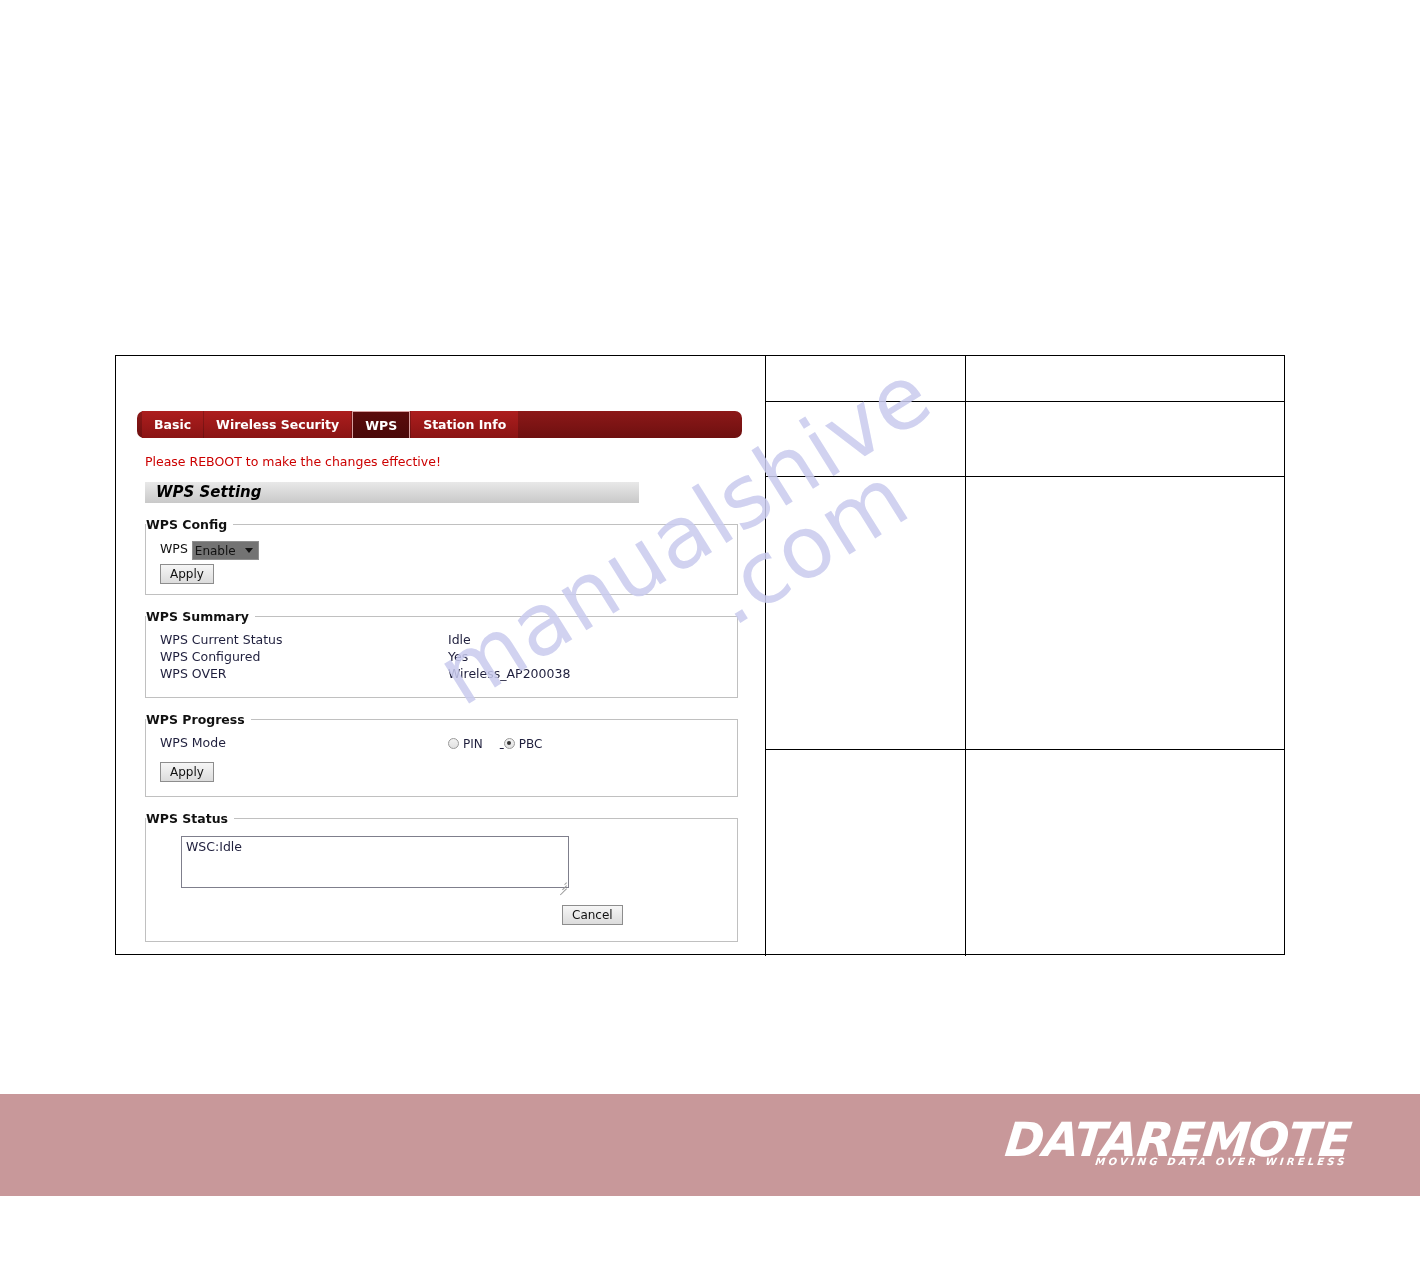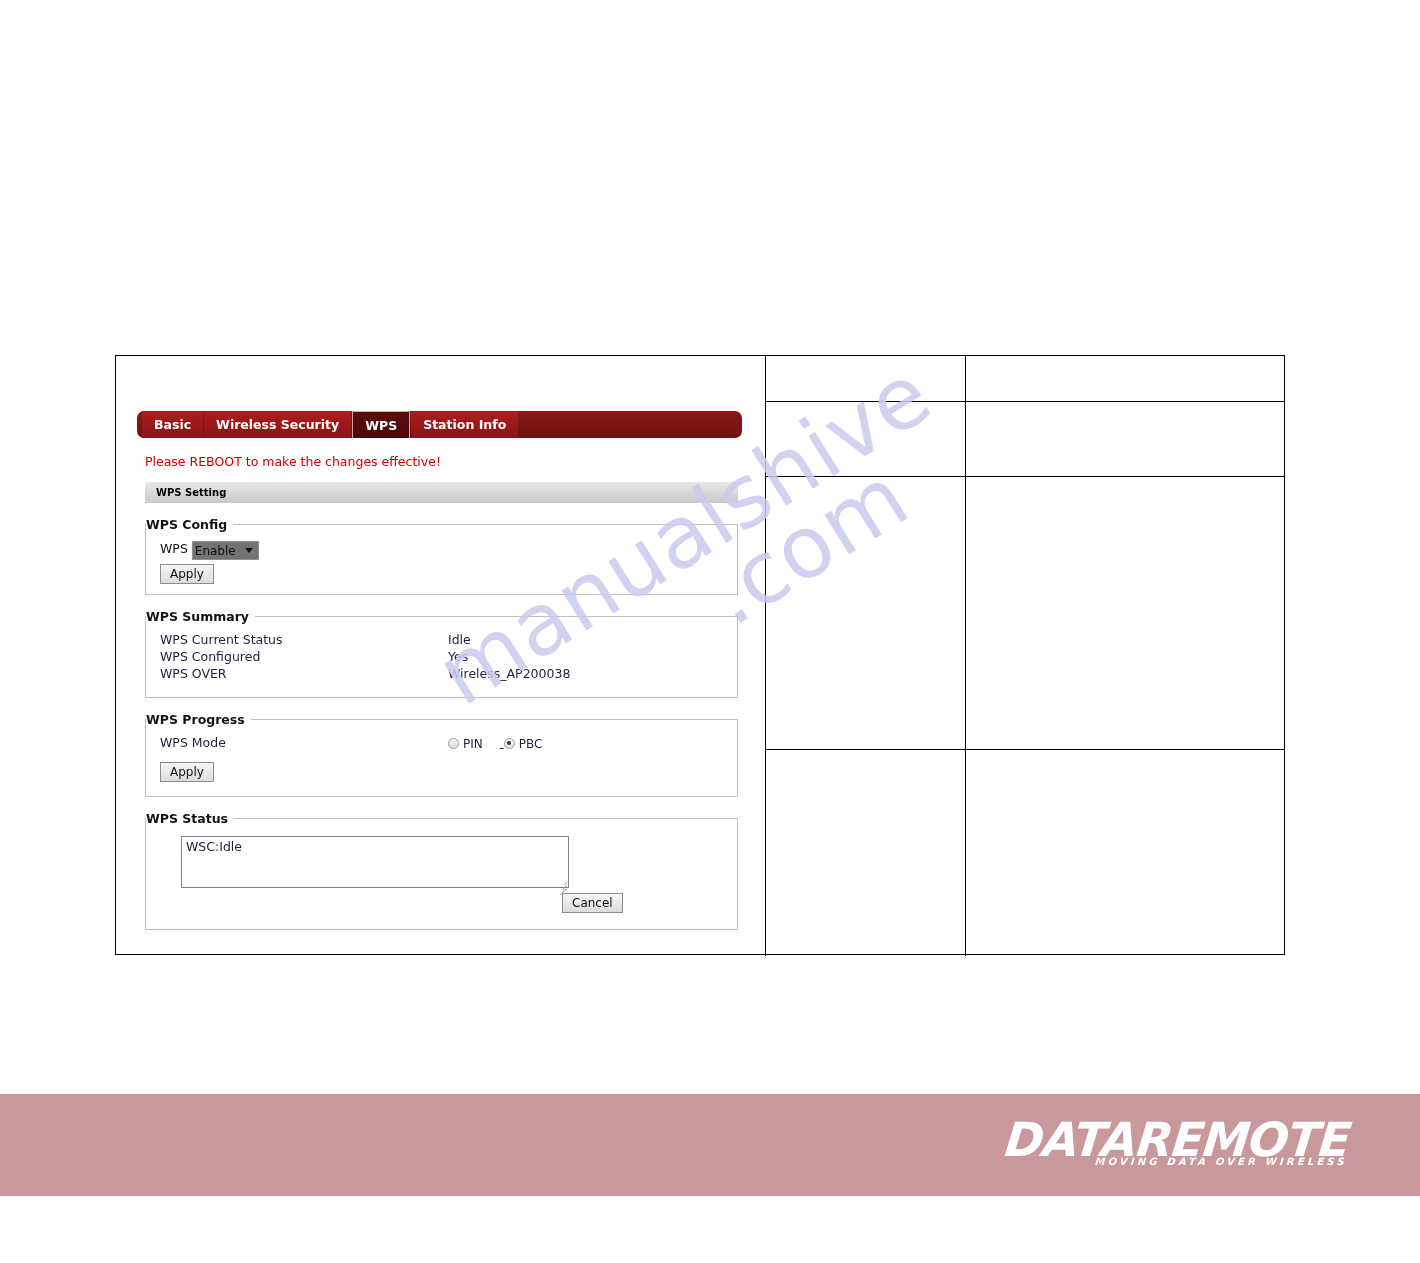--- a/index.html
+++ b/index.html
@@ -179,30 +179,31 @@
 
   .reboot-msg {
     margin: 16px 0 0 8px;
     color: #cc0000;
     font-size: 12.5px;
     font-family: "DejaVu Sans", sans-serif;
   }
 
   .section-header {
     margin: 13px 0 0 8px;
-    width: 593px;
+    width: 494px;
     height: 21px;
     line-height: 21px;
     background: linear-gradient(to bottom, #e8e8e8 0%, #c9c9c9 100%);
     color: #000;
-    font-size: 10px;
+    font-size: 15px;
     font-weight: bold;
     padding-left: 11px;
     box-sizing: border-box;
     font-family: "DejaVu Sans", sans-serif;
+    font-style: italic;
   }
 
   fieldset.grp {
     margin: 14px 0 0 8px;
     padding: 0;
     width: 593px;
     border: 1px solid #c0c0c0;
     box-sizing: border-box;
     background: transparent;
   }
@@ -362,20 +363,21 @@
     transform: rotate(-45deg);
     transform-origin: right bottom;
   }
   .ta-grip i:nth-child(1) { bottom: 1px; width: 9px; }
   .ta-grip i:nth-child(2) { bottom: 4px; width: 6px; }
   .ta-grip i:nth-child(3) { bottom: 7px; width: 3px; }
 
   .cancel-row {
     text-align: left;
     padding-left: 402px;
+    margin-top: 12px;
   }
 
   
   .footer-band {
     position: absolute;
     left: 0;
     top: 1094px;
     width: 1420px;
     height: 102px;
     background: #c8989a;

